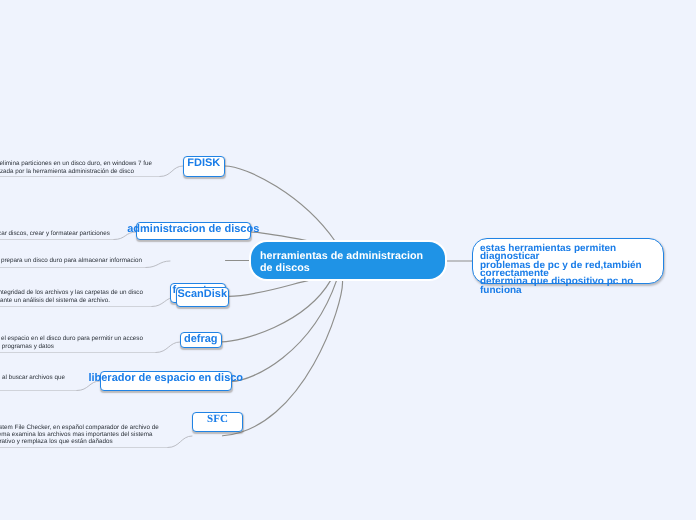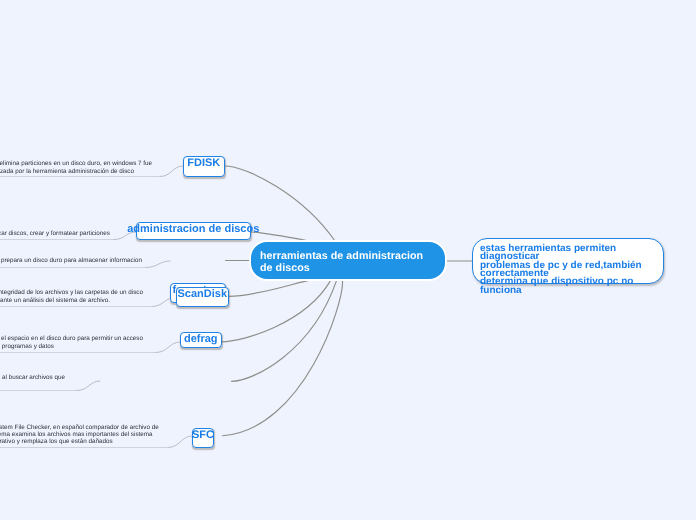--- a/index.html
+++ b/index.html
@@ -86,21 +86,24 @@
     </div>
   <div class="node" style="left:170px;top:251px;width:55.5px;height:20px;margin-top:32px;">
     <span>formatear</span>
     </div>
   <div class="node" style="left:176px;top:287px;width:52.5px;height:20px;">
     <span>ScanDisk</span>
     </div>
   <div class="node" style="left:180px;top:332px;width:41.5px;height:16px;">
     <span>defrag</span>
     </div>
-  <div class="node" style="left:192px;top:428px;width:22px;height:20px;">
+  <div class="node" style="left:100px;top:371px;width:131.5px;height:20px;">
+    <span>liberador de espacio en disco</span>
+    </div>
+  <div class="node" style="left:192px;top:412px;width:51px;height:20px;font-family:Liberation Serif, serif;">
     <span>SFC</span>
     </div>
 
   <div class="desc" style="left:-19.4px;top:159.5px;">
     <div>crea y elimina particiones en un disco duro, en windows 7 fue</div>
   </div>
   <div class="desc" style="left:-19.3px;top:167.6px;">
     <div>remplazada por la herramienta administración de disco</div>
   </div>
   <div class="desc" style="left:-41.9px;top:229.6px;">

